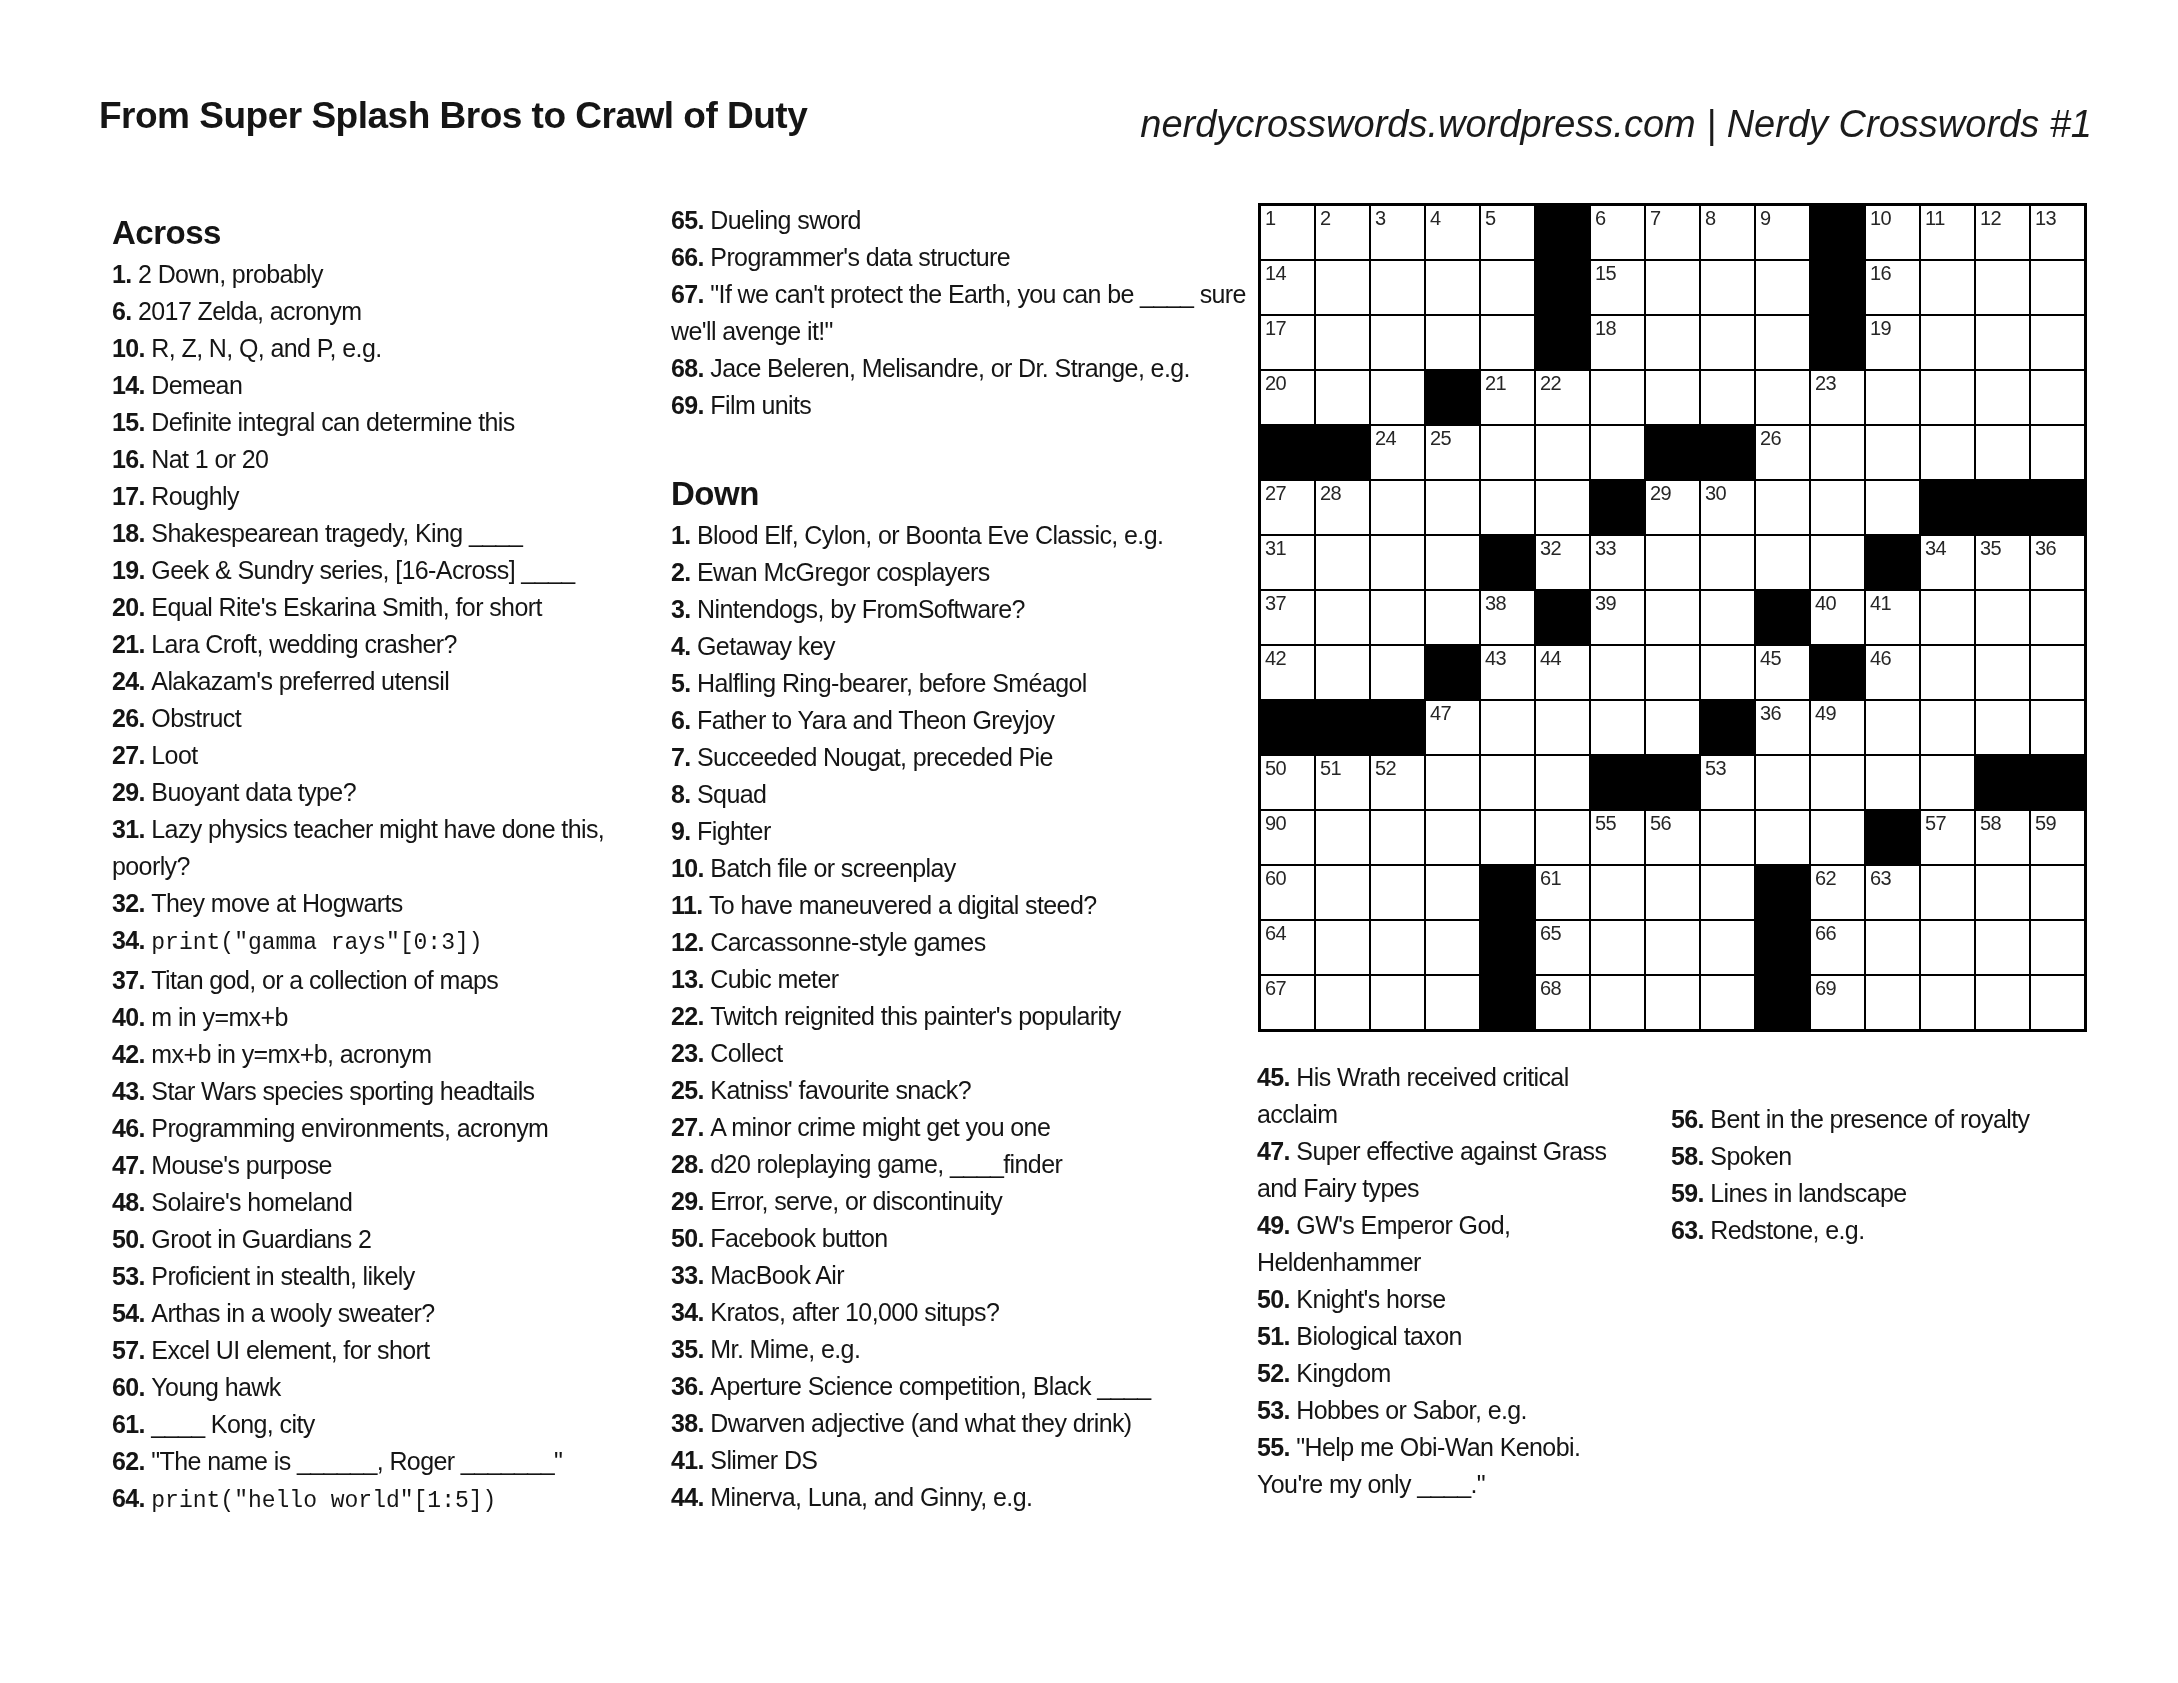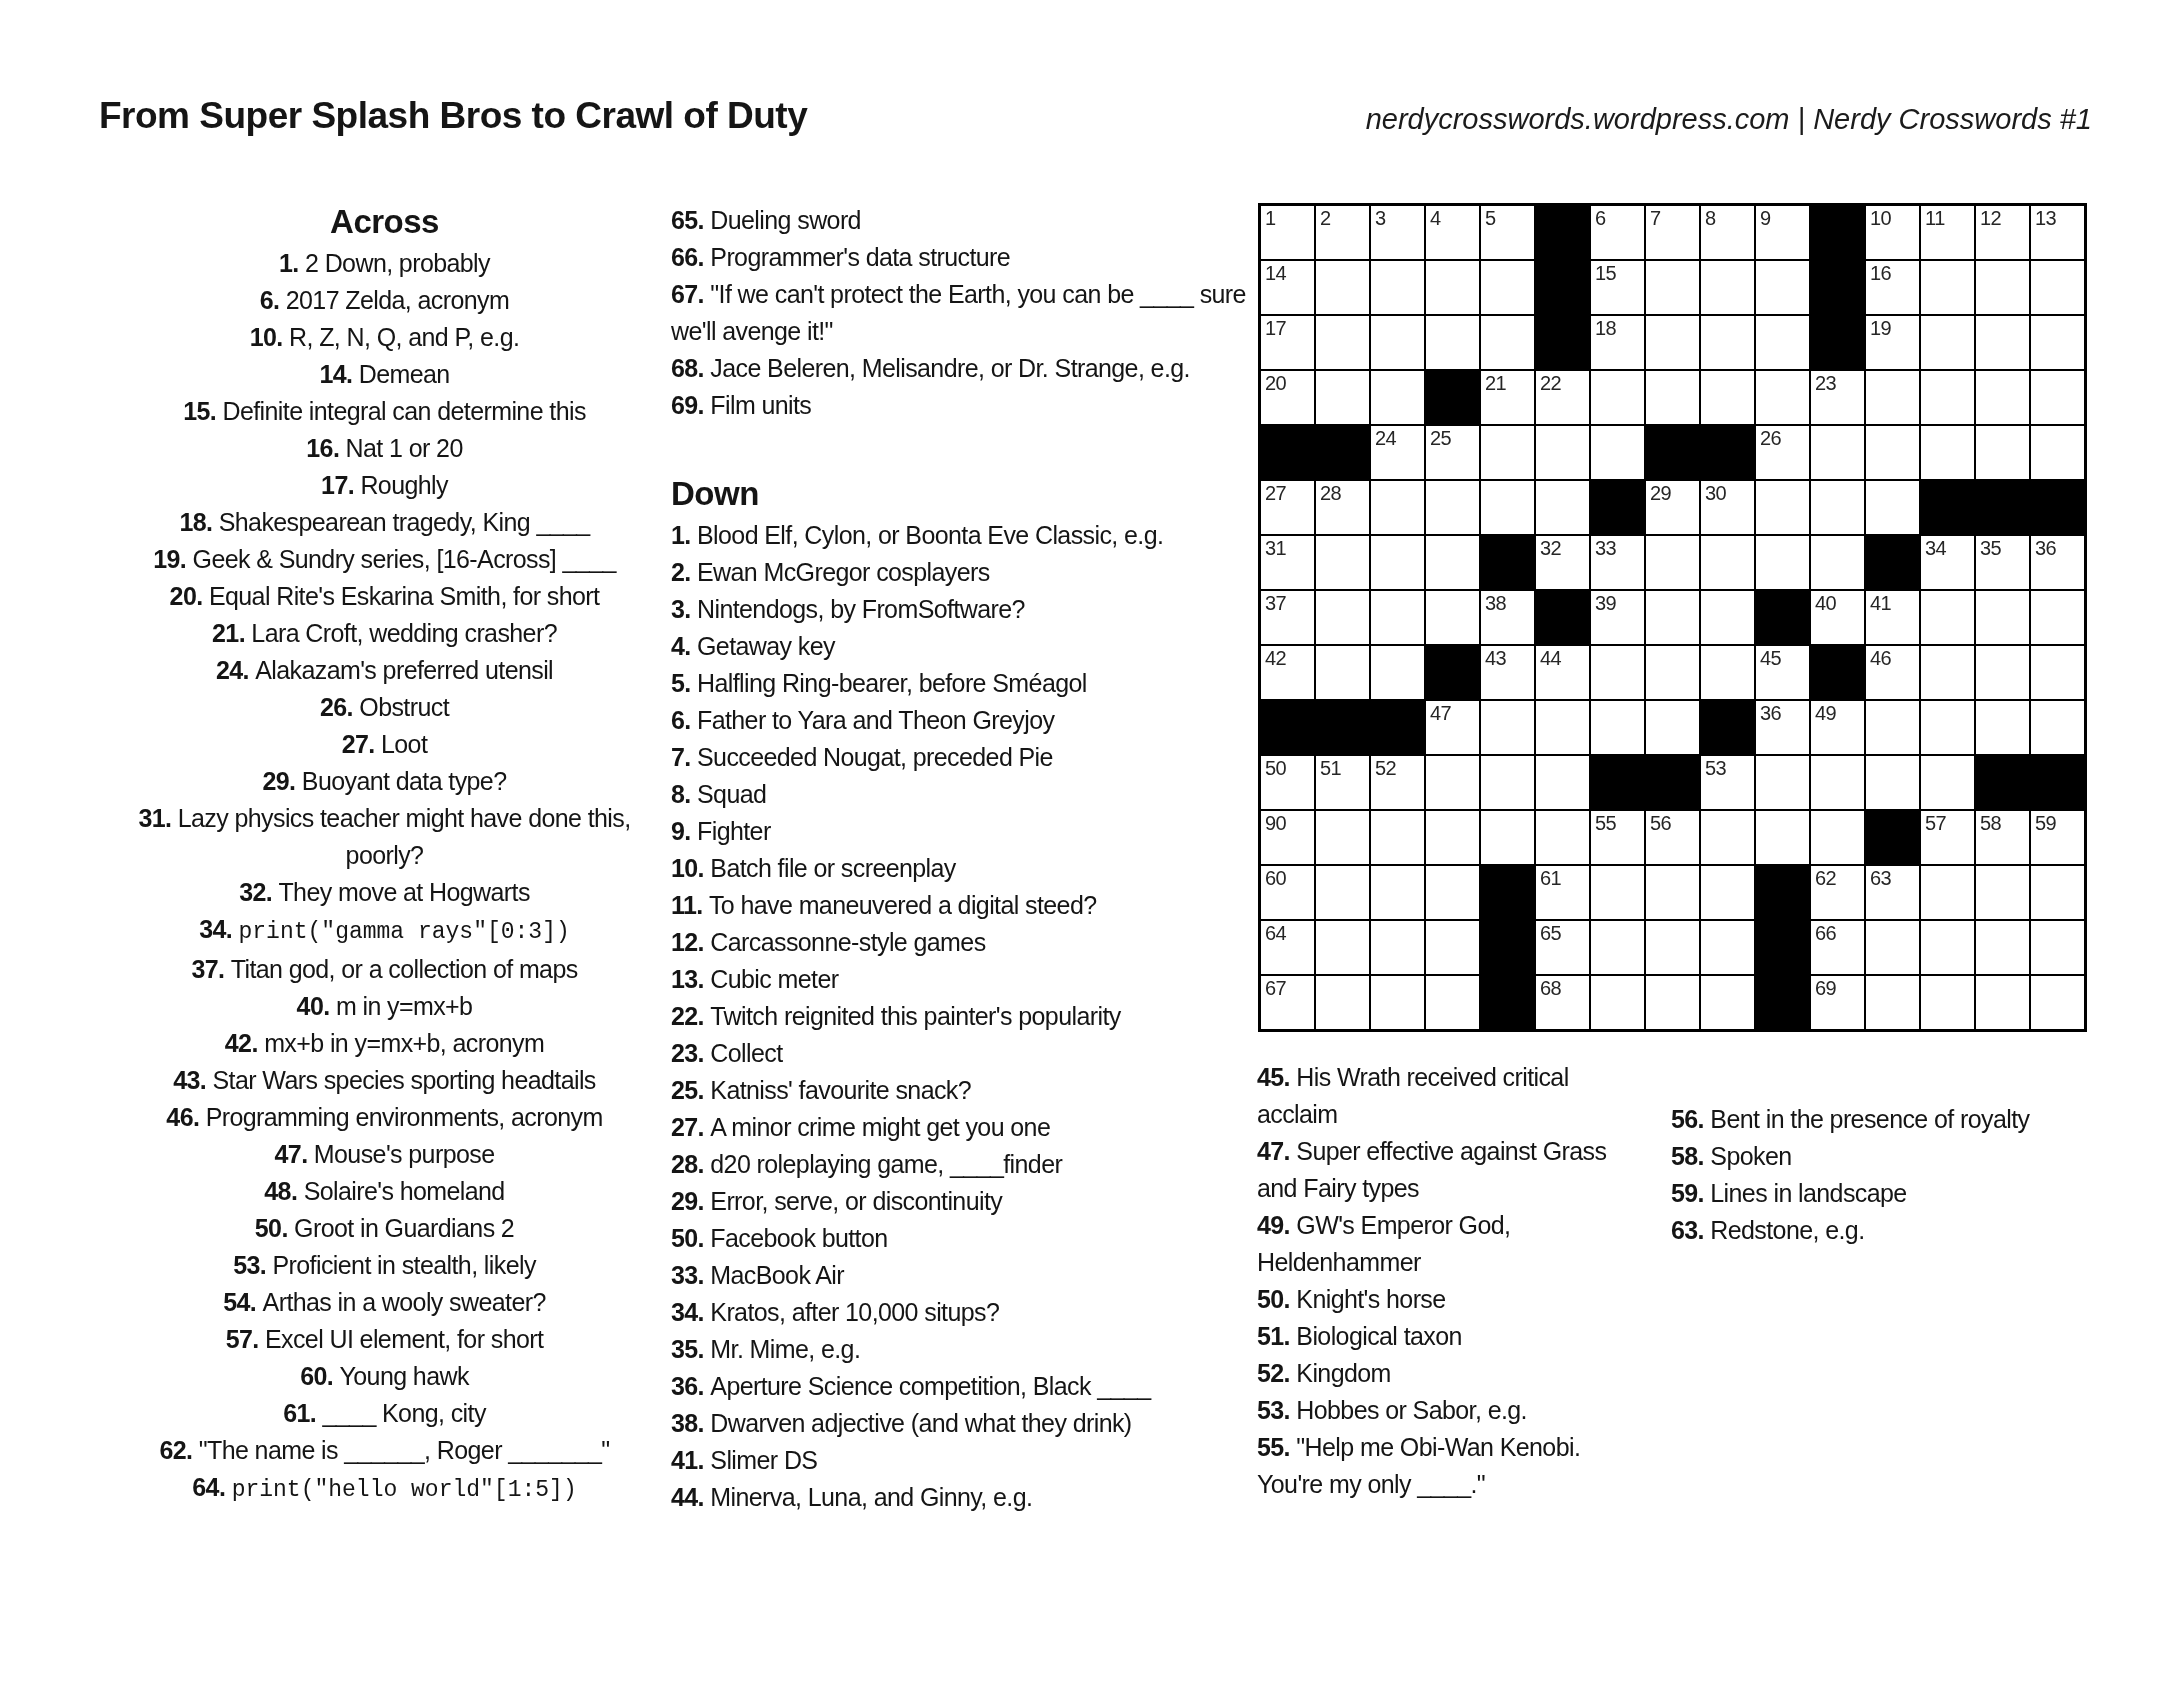--- a/index.html
+++ b/index.html
@@ -7,24 +7,24 @@
     width:2178px;height:1683px;position:relative;overflow:hidden;
     background:#ffffff;color:#151515;
     font-family:"Liberation Sans", sans-serif;
   }
   .title{
     position:absolute;left:99px;top:95px;
     font-size:37px;font-weight:bold;letter-spacing:-0.5px;white-space:nowrap;
   }
   .byline{
     position:absolute;top:103px;right:86px;
-    font-size:29px;font-style:italic;white-space:nowrap;color:#1b1b1b;
+    font-size:38px;font-style:italic;white-space:nowrap;color:#1b1b1b;
   }
   .col{position:absolute;}
-  #col1{left:112px;top:202px;width:545px;text-align:center;}
+  #col1{left:112px;top:213px;width:545px;}
   #col2{left:671px;top:202px;width:579px;}
   #col3a{left:1257px;top:1059px;width:371px;}
   #col3b{left:1671px;top:1101px;width:426px;}
   .section-heading{
     font-size:33px;font-weight:bold;line-height:40px;margin:0 0 3px 0;letter-spacing:-0.5px;
   }
   #down-heading{margin-top:50px;}
   .clue{
     font-size:25px;line-height:37px;letter-spacing:-0.6px;
   }

